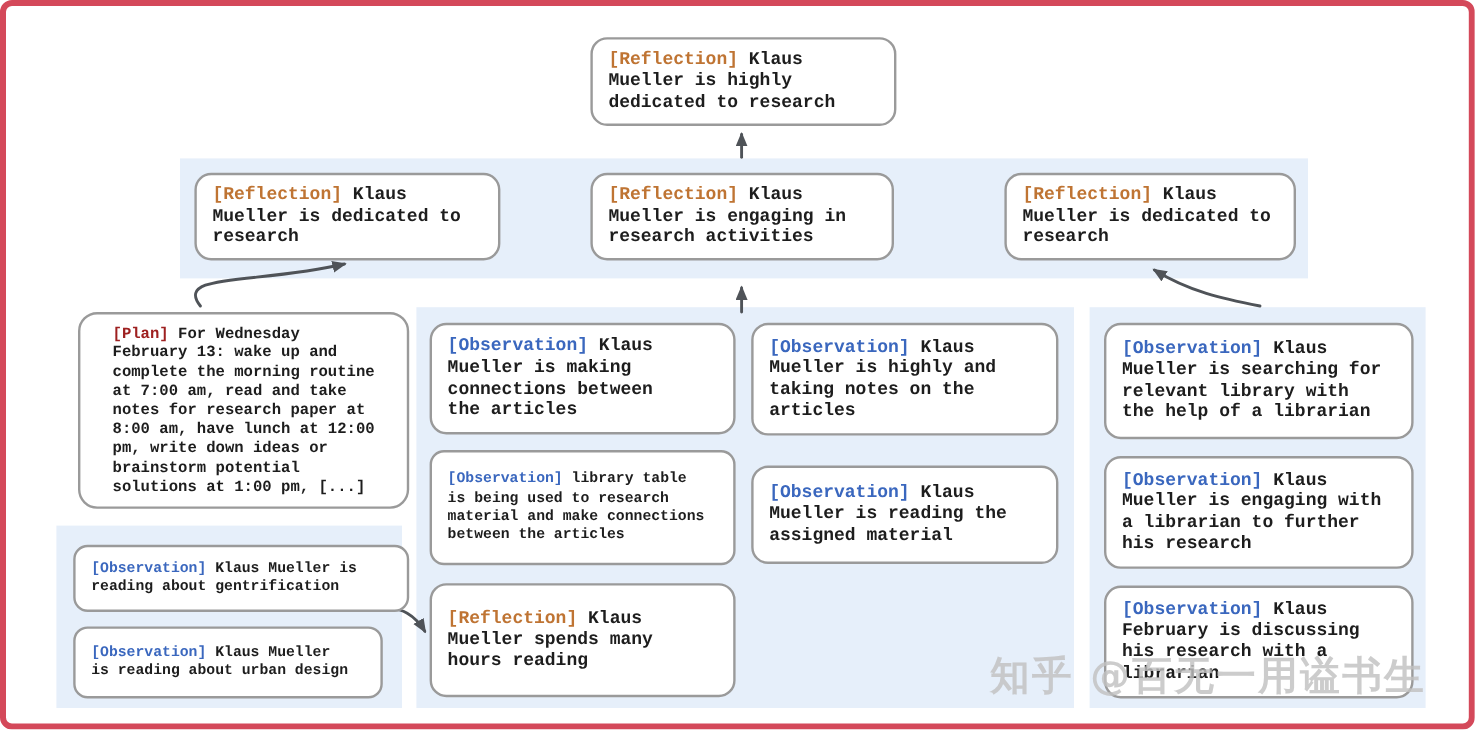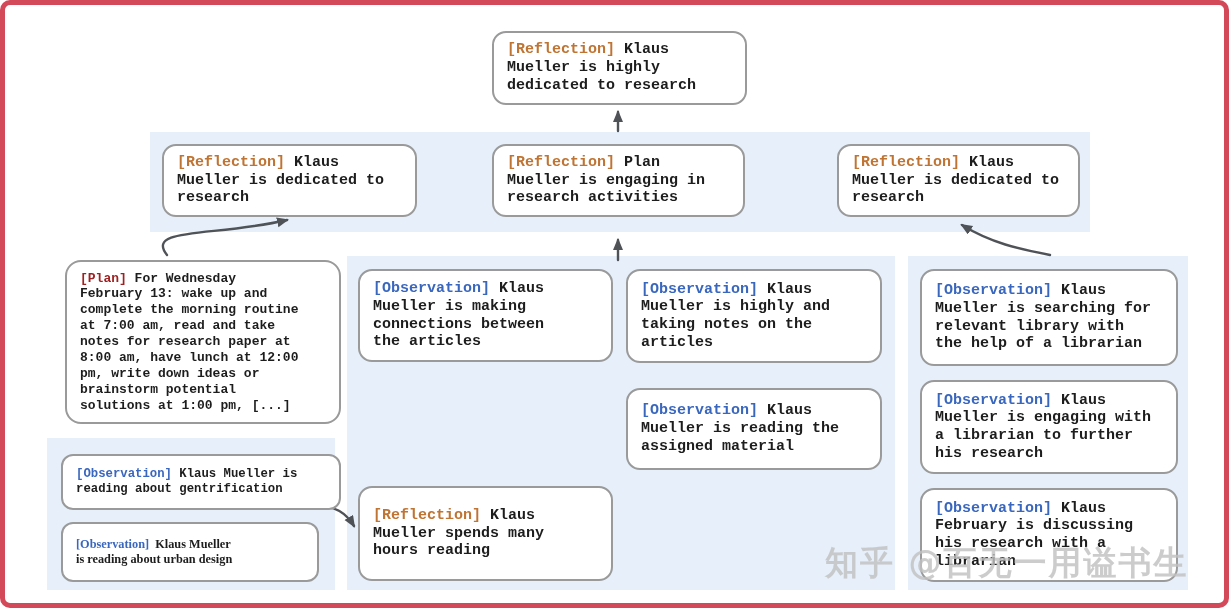--- a/index.html
+++ b/index.html
@@ -14,21 +14,21 @@
     position:absolute;display:flex;align-items:center;box-sizing:border-box;
     background:#ffffff;border:2px solid var(--box_border,#9a9a9a);
     border-radius:14px;padding:8px 13px;font-weight:bold;color:var(--text,#1d1d1d);
   }
   .txt{white-space:pre-wrap;}
   .tag{margin-right:1ch;}
   .tag-reflection{color:var(--reflection_label,#bf7433);}
   .tag-observation{color:var(--observation_label,#3a67be);}
   .tag-plan{color:var(--plan_label,#9e2020);}
   .fs-lg{font-size:15px;line-height:1.18;}
-  .fs-md{font-size:13px;line-height:1.22;}
+  .fs-md{font-size:13px;line-height:1.22;justify-content:center;}
   .fs-sm{font-size:12.3px;line-height:1.25;}
   svg.arrows{position:absolute;left:0;top:0;width:1229px;height:608px;pointer-events:none;}
   .arrow-path{stroke:var(--arrow,#4f5358);stroke-width:2.4;fill:none;stroke-linecap:round;}
   .arrow-head{fill:var(--arrow,#4f5358);}
   .watermark{
     position:absolute;left:820px;top:536px;z-index:6;
     font-family:"DejaVu Sans","Liberation Sans",sans-serif;
     font-size:33px;font-weight:bold;letter-spacing:2px;
     color:rgba(193,193,193,0.82);white-space:nowrap;
   }
@@ -61,21 +61,21 @@
 Mueller is highly
 dedicated to research</span></div>
   </div>
 
   <div class="box fs-lg" style="left:157px;top:139px;width:255px;min-height:73px;">
     <div class="txt"><span class="tag tag-reflection">[Reflection]</span><span>Klaus
 Mueller is dedicated to
 research</span></div>
   </div>
   <div class="box fs-lg" style="left:487px;top:139px;width:253px;min-height:73px;">
-    <div class="txt"><span class="tag tag-reflection">[Reflection]</span><span>Plan
+    <div class="txt"><span class="tag tag-reflection">[Reflection]</span><span>Klaus
 Mueller is engaging in
 research activities</span></div>
   </div>
   <div class="box fs-lg" style="left:832px;top:139px;width:243px;min-height:73px;">
     <div class="txt"><span class="tag tag-reflection">[Reflection]</span><span>Klaus
 Mueller is dedicated to
 research</span></div>
   </div>
 
   <div class="box fs-md" style="left:60px;top:255px;width:276px;min-height:164px;border-radius:16px;">
@@ -87,30 +87,36 @@
 8:00 am, have lunch at 12:00
 pm, write down ideas or
 brainstorm potential
 solutions at 1:00 pm, [...]</span></div>
   </div>
 
   <div class="box fs-sm" style="left:56px;top:449px;width:280px;min-height:56px;border-radius:12px;">
     <div class="txt"><span class="tag tag-observation">[Observation]</span><span>Klaus Mueller is
 reading about gentrification</span></div>
   </div>
-  <div class="box fs-sm" style="left:56px;top:517px;width:258px;min-height:60px;border-radius:12px;font-family:Liberation Serif, serif;">
+  <div class="box fs-sm" style="left:56px;top:517px;width:258px;min-height:60px;border-radius:12px;">
     <div class="txt"><span class="tag tag-observation">[Observation]</span><span>Klaus Mueller
 is reading about urban design</span></div>
   </div>
 
   <div class="box fs-lg" style="left:353px;top:264px;width:255px;min-height:93px;">
     <div class="txt"><span class="tag tag-observation">[Observation]</span><span>Klaus
 Mueller is making
 connections between
 the articles</span></div>
+  </div>
+  <div class="box fs-sm" style="left:353px;top:370px;width:255px;min-height:96px;border-radius:12px;">
+    <div class="txt"><span class="tag tag-observation">[Observation]</span><span>library table
+is being used to research
+material and make connections
+between the articles</span></div>
   </div>
   <div class="box fs-lg" style="left:353px;top:481px;width:255px;min-height:95px;">
     <div class="txt"><span class="tag tag-reflection">[Reflection]</span><span>Klaus
 Mueller spends many
 hours reading</span></div>
   </div>
 
   <div class="box fs-lg" style="left:621px;top:264px;width:256px;min-height:94px;">
     <div class="txt"><span class="tag tag-observation">[Observation]</span><span>Klaus
 Mueller is highly and

